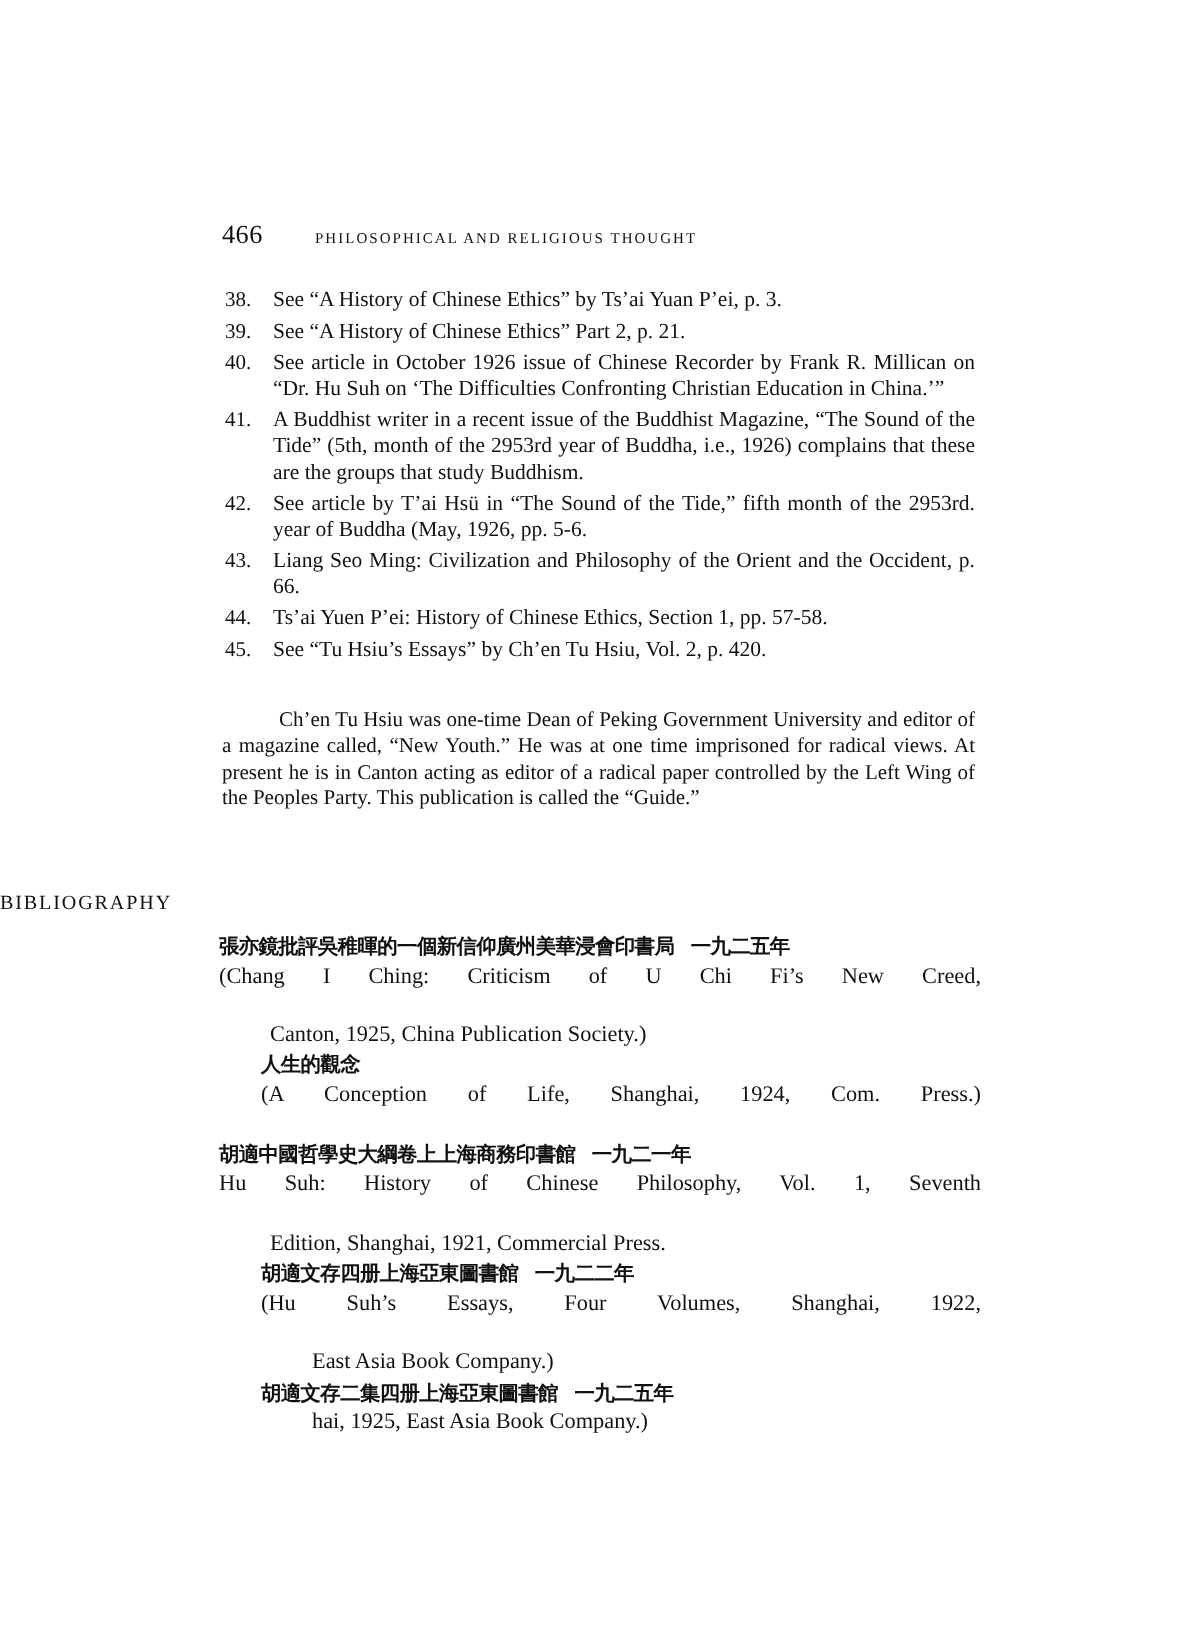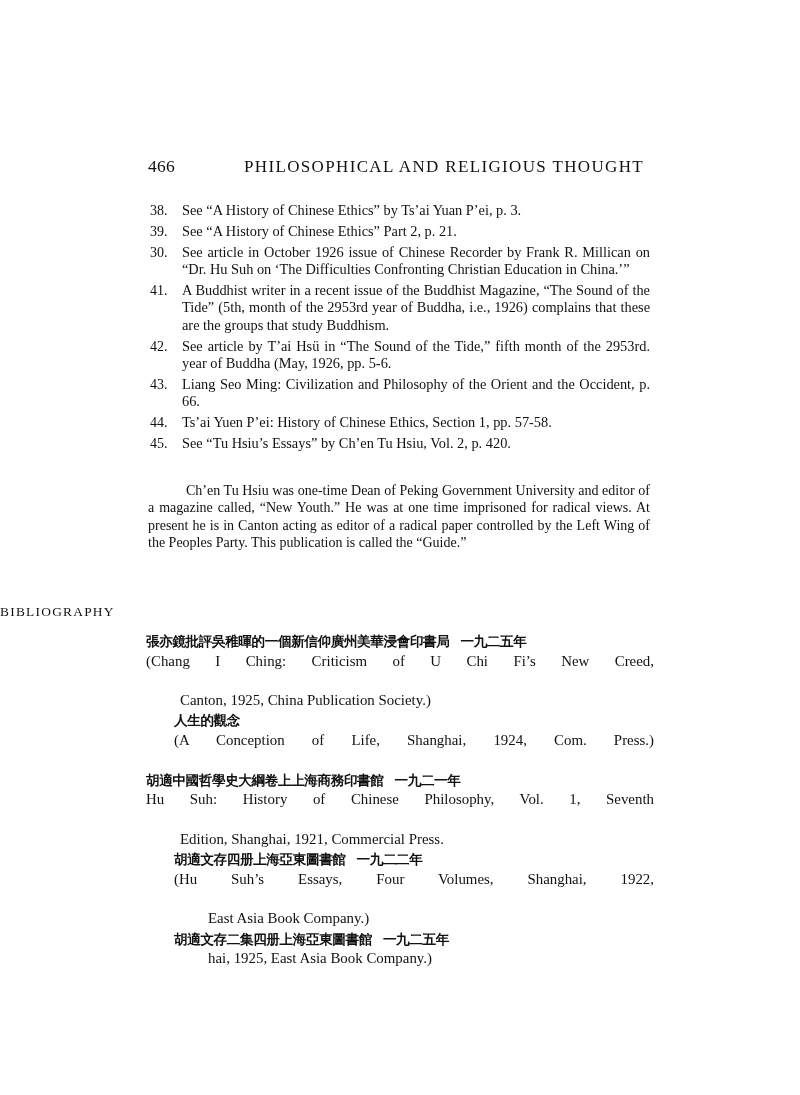--- a/index.html
+++ b/index.html
@@ -12,21 +12,21 @@
     height: 1095px;
     position: relative;
     font-family: "Liberation Serif", "DejaVu Serif", serif;
     color: #111111;
     overflow: hidden;
   }
 
   .page {
     position: absolute;
     left: 0;
-    top: 16px;
+    top: 6px;
     width: 800px;
     height: 1011px;
   }
 
   
   .runhead {
     position: absolute;
     left: 148px;
     top: 140px;
     width: 502px;
@@ -34,26 +34,25 @@
     display: flex;
     align-items: baseline;
   }
   .folio {
     font-size: 17.5px;
     letter-spacing: 0.3px;
     width: 62px;
     flex: none;
   }
   .runtitle {
-    font-size: 17px;
+    font-size: 10px;
     letter-spacing: 1.35px;
     font-variant: small-caps;
     text-transform: uppercase;
     white-space: nowrap;
-    margin-left: 34px;
   }
 
   
   .notes {
     position: absolute;
     left: 148px;
     top: 186px;
     width: 502px;
   }
   .note {
@@ -166,21 +165,21 @@
       <span class="num">38.</span>
       <span class="body">See “A History of Chinese Ethics” by Ts’ai Yuan P’ei, p. 3.</span>
     </div>
 
     <div class="note">
       <span class="num">39.</span>
       <span class="body">See “A History of Chinese Ethics” Part 2, p. 21.</span>
     </div>
 
     <div class="note">
-      <span class="num">30.</span>
+      <span class="num">40.</span>
       <span class="body">See article in October 1926 issue of Chinese Recorder by Frank R. Millican on “Dr. Hu Suh on ‘The Difficulties Confronting Christian Education in China.’”</span>
     </div>
 
     <div class="note">
       <span class="num">41.</span>
       <span class="body">A Buddhist writer in a recent issue of the Buddhist Magazine, “The Sound of the Tide” (5th, month of the 2953rd year of Buddha, i.e., 1926) complains that these are the groups that study Buddhism.</span>
     </div>
 
     <div class="note">
       <span class="num">42.</span>

